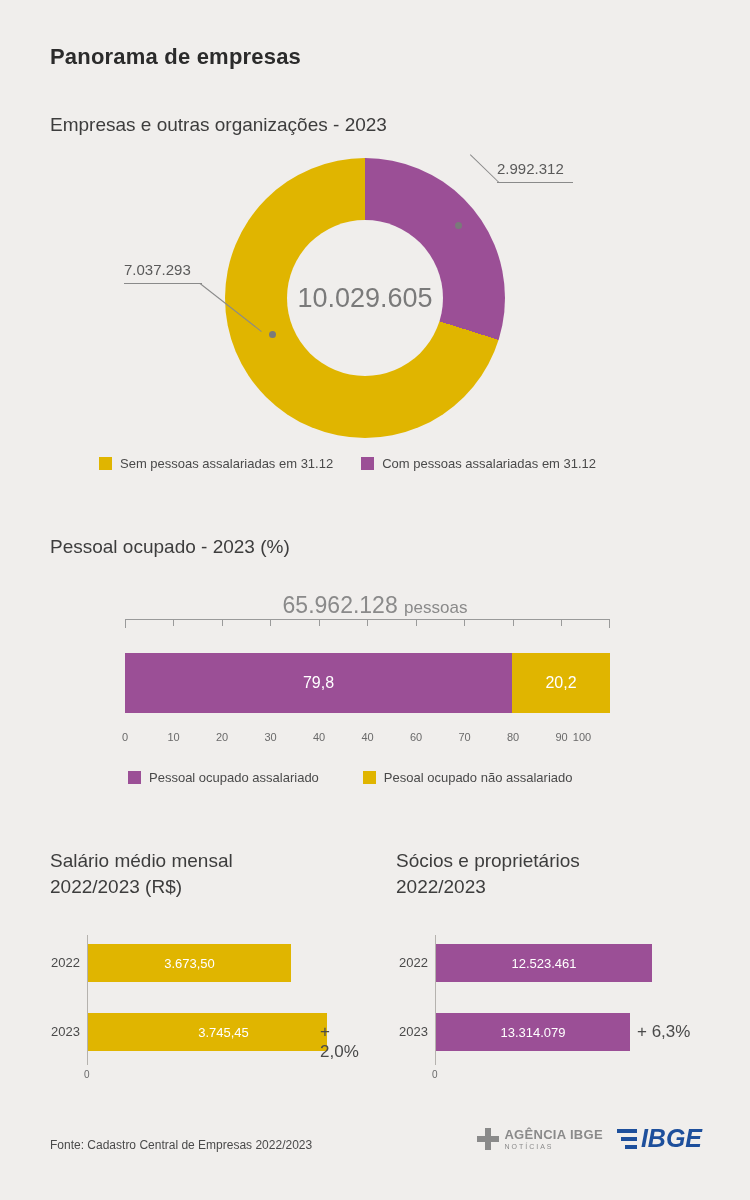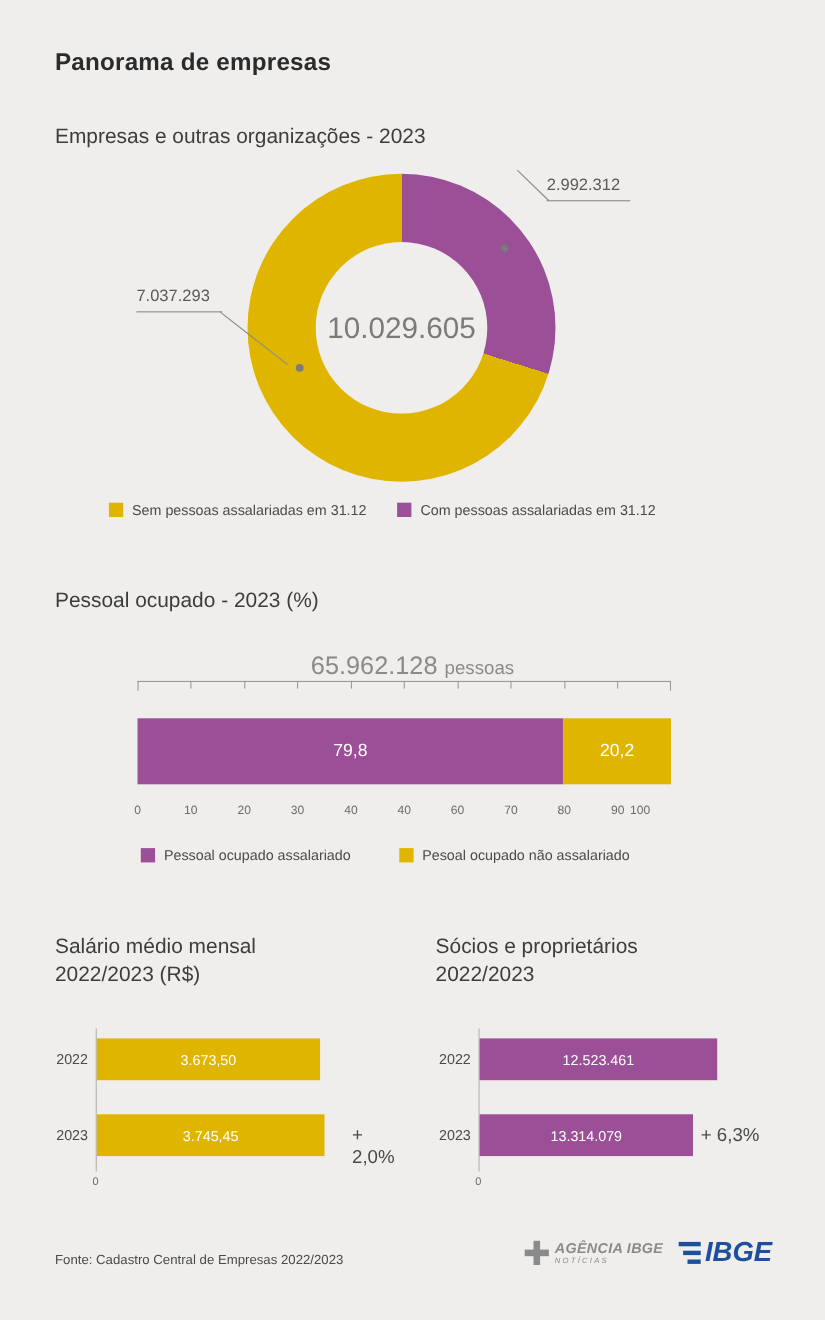--- a/index.html
+++ b/index.html
@@ -244,21 +244,21 @@
   .logo-cross {
     width: 22px; height: 22px; position: relative;
   }
   .logo-cross::before, .logo-cross::after {
     content: "";
     position: absolute;
     background: #8a8a8a;
   }
   .logo-cross::before { left: 8px; top: 0; width: 6px; height: 22px; }
   .logo-cross::after { left: 0; top: 8px; width: 22px; height: 6px; }
-  .logo-agencia-text { line-height: 1; font-style: italic; }
+  .logo-agencia-text { line-height: 1; }
   .logo-agencia-main {
     font-size: 13px; font-weight: bold; color: #8a8a8a; letter-spacing: 0.3px;
   }
   .logo-agencia-sub {
     font-size: 7px; color: #8a8a8a; letter-spacing: 2px; margin-top: 2px;
   }
   .logo-ibge {
     display: flex; align-items: center; gap: 4px;
   }
   .logo-ibge-mark {
@@ -372,21 +372,21 @@
 
   <div class="mini-chart" id="sal-chart">
     <div class="mini-axis" style="left:37px;"></div>
 
     <div class="mini-year" style="left:0px; top:20px; width:30px;">2022</div>
     <div class="mini-bar" style="left:38px; top:9px; width:203px; background:#e0b500;">
       <span>3.673,50</span>
     </div>
 
     <div class="mini-year" style="left:0px; top:89px; width:30px;">2023</div>
-    <div class="mini-bar" style="left:38px; top:78px; width:207px; background:#e0b500;">
+    <div class="mini-bar" style="left:38px; top:78px; width:207px; background:#e0b500;padding-left:32px;">
       <span>3.745,45</span>
     </div>
 
     <div class="mini-delta" style="left:236px; top:87px;margin-left:34px;">+ 2,0%</div>
     <div class="mini-zero" style="left:34px; top:134px;">0</div>
   </div>
 
   <div class="col-title" id="soc-title">
     <div>Sócios e proprietários</div>
     <div>2022/2023</div>

